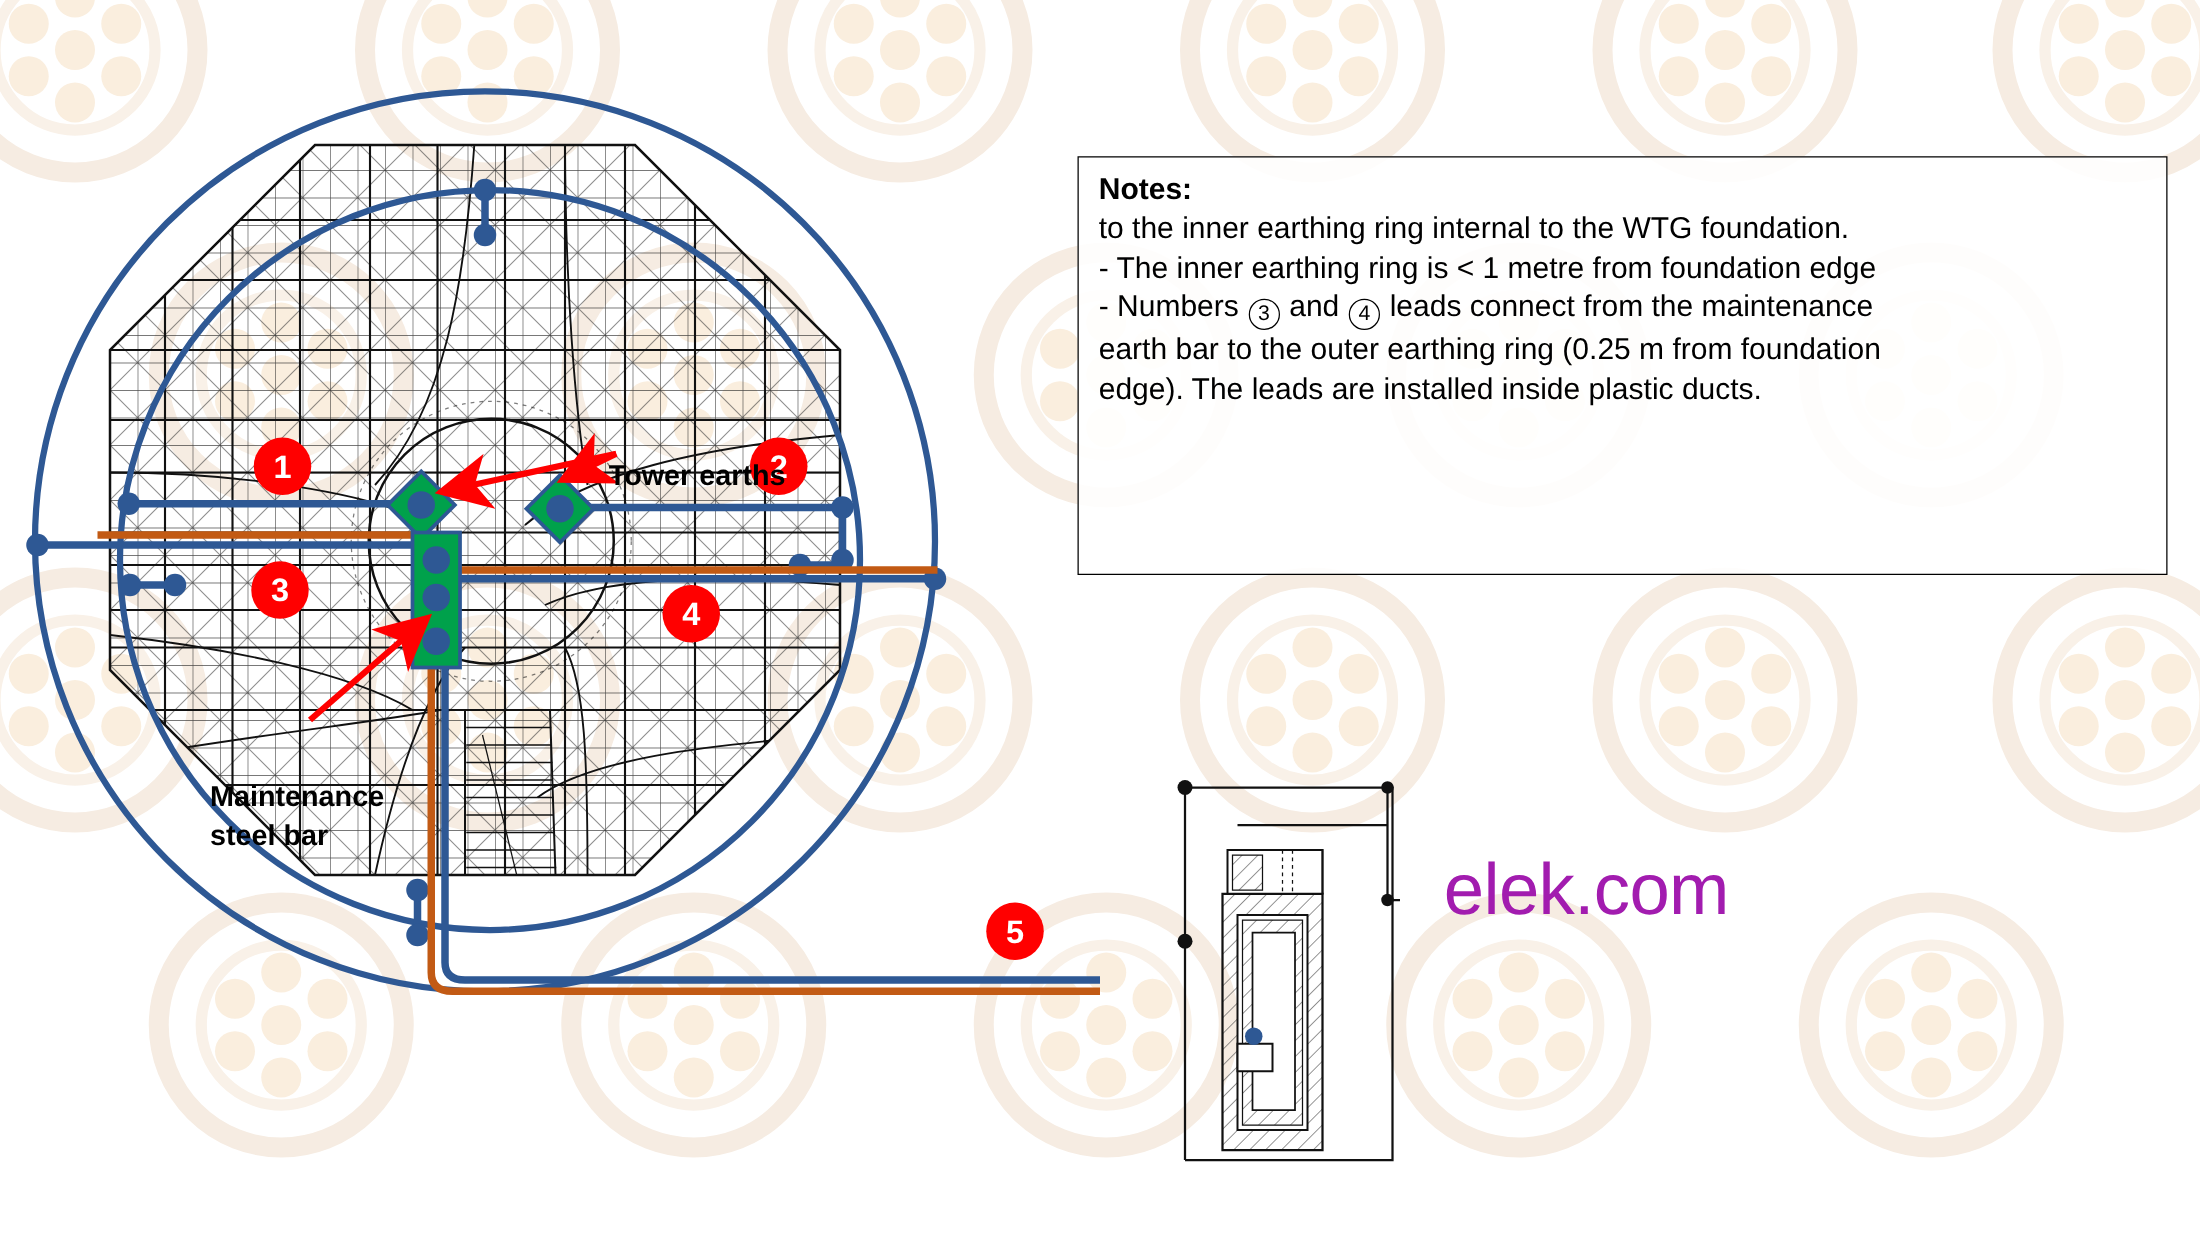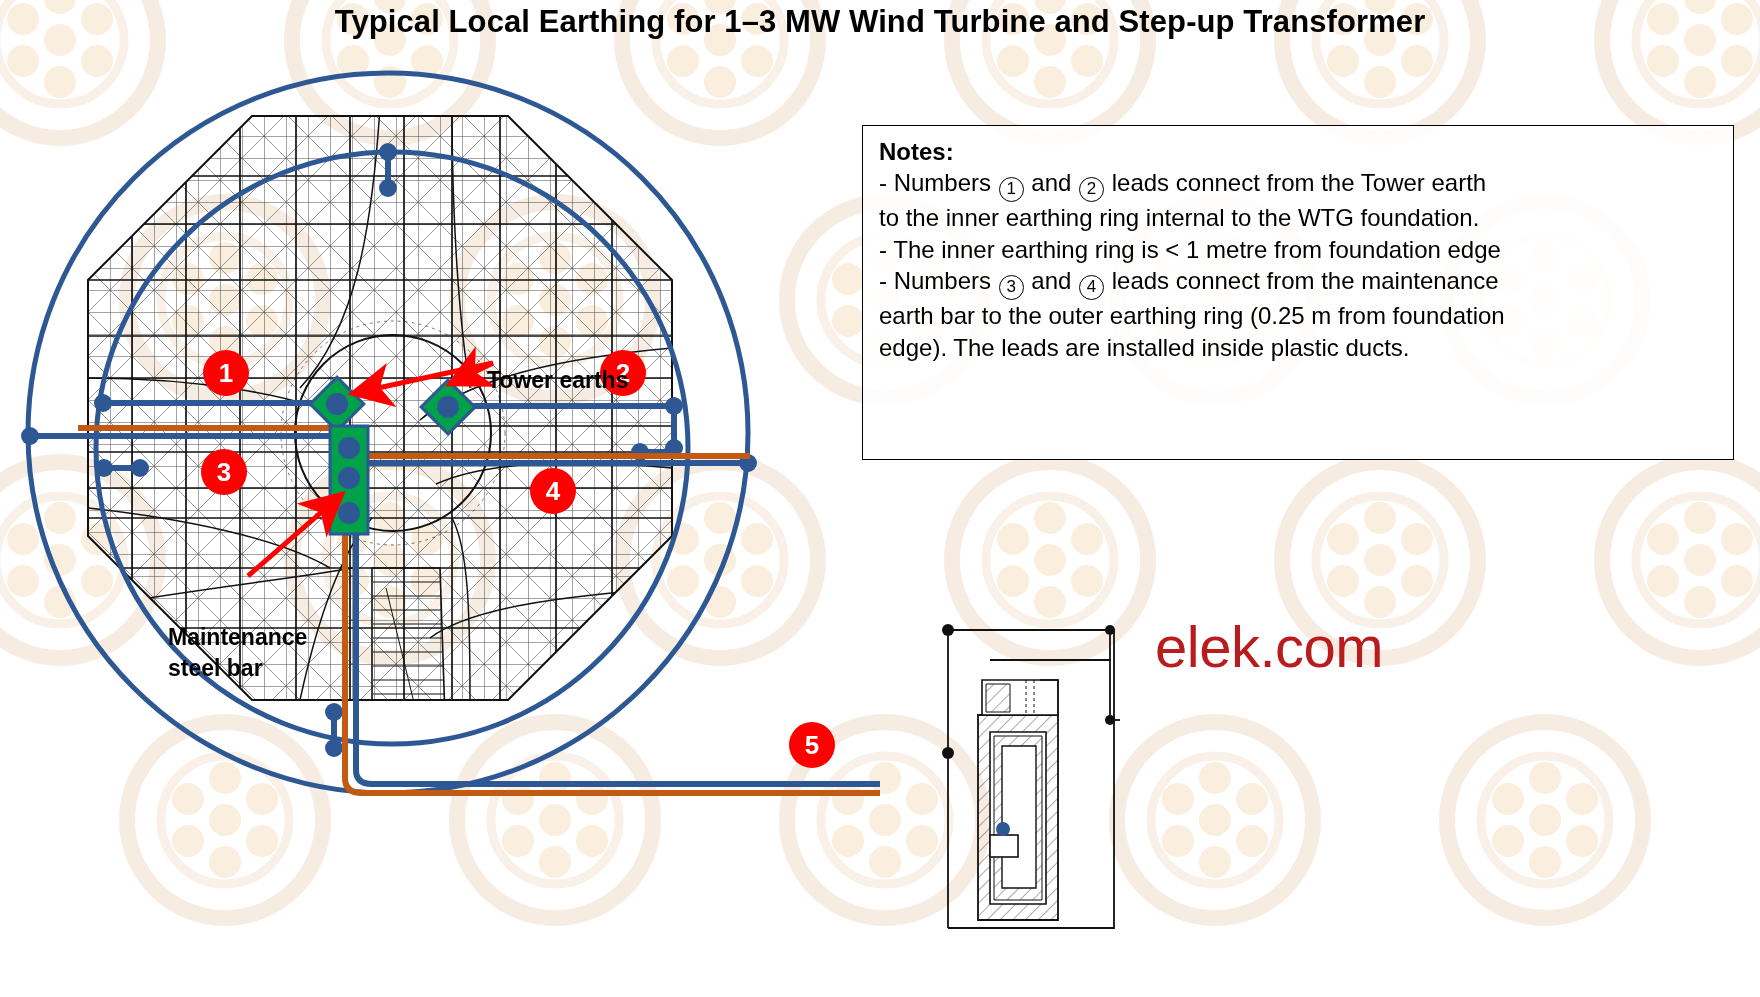--- a/index.html
+++ b/index.html
@@ -6,21 +6,21 @@
   body{width:1760px;height:997px;overflow:hidden;font-family:"Liberation Sans",sans-serif;color:#000;}
   #stage{position:relative;width:1760px;height:997px;background:#fff;}
   #wm{position:absolute;inset:0;pointer-events:none;}
   #title{position:absolute;left:0;top:4px;width:1760px;text-align:center;font-size:31px;font-weight:bold;letter-spacing:.1px;}
   #drawing{position:absolute;left:0;top:48px;width:880px;height:949px;}
   #txpad{position:absolute;left:930px;top:620px;width:260px;height:370px;}
   #notes{position:absolute;left:862px;top:125px;width:872px;height:335px;border:1.6px solid #000;background:rgba(255,255,255,.90);box-sizing:border-box;padding:10px 14px 8px 16px;}
   #notes .hd{font-size:24px;font-weight:bold;line-height:1.30;}
   #notes .ln{font-size:24px;line-height:1.315;white-space:nowrap;}
   .cn{display:inline-block;width:23px;height:23px;line-height:21px;border:1.7px solid #000;border-radius:50%;text-align:center;font-size:17px;vertical-align:-3px;margin:0 1px;}
-  #elek{position:absolute;left:1155px;top:613px;font-size:58px;color:#b91c1c;font-family:"Liberation Sans",sans-serif;letter-spacing:-.5px;}
+  #elek{position:absolute;left:1155px;top:678px;font-size:58px;color:#a21caf;font-family:"Liberation Sans",sans-serif;letter-spacing:-.5px;}
   .lbl{position:absolute;font-size:23px;font-weight:bold;line-height:1.33;}
   #lbl-tower{left:487px;top:365px;}
   #lbl-maint{left:168px;top:622px;}
   .rnum{position:absolute;width:46px;height:46px;border-radius:50%;background:#FF0000;color:#fff;font-size:26px;font-weight:bold;display:flex;align-items:center;justify-content:center;}
 </style>
 </head>
 <body>
 
 <div id="stage">
 
@@ -59,21 +59,20 @@
       <use href="#wmring" x="1380" y="560"></use>
         <use href="#wmring" x="1700" y="560"></use>
       <use href="#wmring" x="225" y="820"></use>
         <use href="#wmring" x="555" y="820"></use>
       <use href="#wmring" x="885" y="820"></use>
         <use href="#wmring" x="1215" y="820"></use>
       <use href="#wmring" x="1545" y="820"></use>
     </g>
   </svg>
 
-  <div id="title">Typical Local Earthing for 1–3 MW Wind Turbine and Step-up Transformer</div>
 
   <svg id="drawing" viewBox="0 0 880 949">
     <defs>
       <clipPath id="octclip">
         <polygon points="252,68 508,68 672,232 672,488 508,652 252,652 88,488 88,232"></polygon>
       </clipPath>
       <pattern id="rebarfine" width="22" height="22" patternUnits="userSpaceOnUse">
         <path d="M0 0H22M0 0V22" stroke="#222" stroke-width="1"></path>
       </pattern>
       <pattern id="rebarX" width="44" height="44" patternUnits="userSpaceOnUse">
@@ -252,21 +251,20 @@
     <span>Tower earths</span>
   </div>
   <div class="lbl" id="lbl-maint">
     <div>Maintenance</div>
     <div>steel bar</div>
   </div>
 
   <div id="notes">
     <div class="hd">Notes:</div>
     <div id="notes-body">
-        <div class="ln">- Numbers <span class="cn">1</span> and <span class="cn">2</span> leads connect from the Tower earth</div>
         <div class="ln">to the inner earthing ring internal to the WTG foundation.</div>
         <div class="ln">- The inner earthing ring is &lt; 1 metre from foundation edge</div>
         <div class="ln">- Numbers <span class="cn">3</span> and <span class="cn">4</span> leads connect from the maintenance</div>
         <div class="ln">earth bar to the outer earthing ring (0.25 m from foundation</div>
         <div class="ln">edge). The leads are installed inside plastic ducts.</div>
       </div>
   </div>
 
   <div id="elek">elek.com</div>
 

